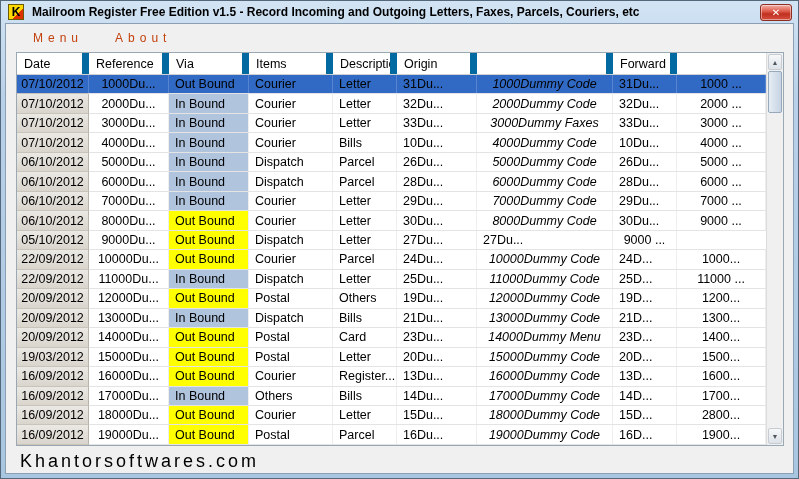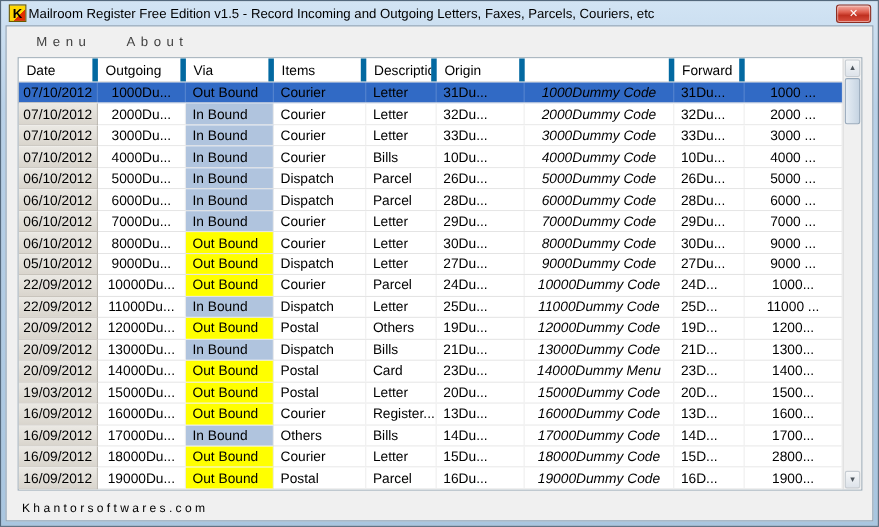--- a/index.html
+++ b/index.html
@@ -14,52 +14,52 @@
   }
 
   
   .titlebar { height:22px; display:flex; align-items:center; padding:0 2px 0 3px; }
   .app-icon {
     width:16px; height:16px; flex:0 0 16px;
     background:linear-gradient(135deg,#ffd800 62%,#e03000 62%);
     border:1px solid #6a5a00;
     color:#000; font-weight:bold; font-size:12px; line-height:14px; text-align:center;
   }
-  .title { margin-left:2px; font-size:12px; font-weight:normal; color:#000;
+  .title { margin-left:8px; font-size:12px; font-weight:bold; color:#000;
            white-space:nowrap; overflow:hidden; }
   .close-btn {
     margin-left:auto; width:32px; height:17px;
     background:linear-gradient(180deg,#f2b0a8 0%,#e06050 40%,#c03020 60%,#d85040 100%);
     border:1px solid #8d2e22; border-radius:3px;
     color:#fff; font-size:10px; line-height:15px; text-align:center;
     box-shadow:inset 0 0 0 1px rgba(255,255,255,0.45);
     cursor:default;
   }
 
   
   .client { flex:1; background:#f0f0f0; border:1px solid #8ba0b4;
             display:flex; flex-direction:column; overflow:hidden; }
 
   .menubar { height:27px; display:flex; align-items:center;
              padding-left:27px; gap:32px; }
-  .menu-item { font-size:12px; letter-spacing:5px; color:#404040; cursor:default;text-align:right; }
+  .menu-item { font-size:12px; letter-spacing:5px; color:#c2410c; cursor:default;text-align:right; }
 
   
   .table-wrap { flex:1; margin:1px 9px 4px 10px; background:#fff;
                 border:1px solid #9aa8b4; display:flex; overflow:hidden; }
   .grid-area { flex:1; display:flex; flex-direction:column; overflow:hidden; }
 
   .header-row, .trow {
     display:grid;
     grid-template-columns:72px 80px 80px 84px 64px 80px 136px 64px 1fr;
   }
   .header-row { height:22px; flex:0 0 22px; background:#fff;
                 border-bottom:1px solid #d0d0d0; }
   .hcell { display:flex; align-items:center; padding-left:7px;
-           font-size:12.5px; color:#000; border-right:5px solid #0369a1;
+           font-size:12.5px; color:#000; border-right:7px solid #0369a1;
            white-space:nowrap; overflow:hidden; }
 
   .table-body { flex:1; display:flex; flex-direction:column; }
   .trow { flex:1 1 auto; border-bottom:1px solid #e4e4e4; background:#fff; }
   .tcell { display:flex; align-items:center; font-size:12.5px; color:#000;
            border-right:1px solid #eeeeee; white-space:nowrap; overflow:hidden; }
 
   
   .tcell.c0 { justify-content:center;
               background:linear-gradient(180deg,#ebe9e4,#d9d5cd);
@@ -83,21 +83,21 @@
           background:linear-gradient(180deg,#f6f7f8,#dde3ea);
           border:1px solid #c6ccd2; border-radius:2px; }
   .sthumb { height:42px; flex:0 0 42px; margin:0 1px;
             background:linear-gradient(90deg,#e6edf4,#c6d4e2);
             border:1px solid #96a8ba; border-radius:2px; }
   .sspacer { flex:1; }
 
   
   .footer { height:23px; flex:0 0 23px; display:flex; align-items:center;
             padding-left:14px; }
-  .footer span { font-size:11px; letter-spacing:3px; color:#000; }
+  .footer span { font-size:18px; letter-spacing:3px; color:#000; }
 </style>
 </head>
 <body>
 
 <div class="frame">
 
   <div class="titlebar">
     <div class="app-icon">
       <span>K</span>
     </div>
@@ -111,21 +111,21 @@
 
     <div class="menubar">
       <div class="menu-item">Menu</div>
       <div class="menu-item">About</div>
     </div>
 
     <div class="table-wrap">
       <div class="grid-area">
         <div class="header-row" id="header-row">
             <div class="hcell c0">Date</div>
-            <div class="hcell c1">Outgoing</div>
+            <div class="hcell c1">Reference</div>
             <div class="hcell c3">Via</div>
             <div class="hcell c4">Items</div>
             <div class="hcell c6">Description</div>
             <div class="hcell c5">Origin</div>
             <div class="hcell c7"></div>
             <div class="hcell c8">Forward</div>
           </div>
         <div class="table-body" id="table-body">
             <div class="trow selected" style="background: rgb(49, 106, 197); color: rgb(255, 255, 255);">
               <div class="tcell c0">07/10/2012</div>
@@ -149,21 +149,21 @@
               <div class="tcell c7">32Du...</div>
               <div class="tcell c8">2000 ...</div>
             </div>
             <div class="trow">
               <div class="tcell c0">07/10/2012</div>
               <div class="tcell c1">3000Du...</div>
               <div class="tcell c2" style="background: rgb(176, 196, 222);">In Bound</div>
               <div class="tcell c3">Courier</div>
               <div class="tcell c4">Letter</div>
               <div class="tcell c5">33Du...</div>
-              <div class="tcell c6">3000Dummy Code</div>
+              <div class="tcell c6">3000Dummy Faxes</div>
               <div class="tcell c7">33Du...</div>
               <div class="tcell c8">3000 ...</div>
             </div>
             <div class="trow">
               <div class="tcell c0">07/10/2012</div>
               <div class="tcell c1">4000Du...</div>
               <div class="tcell c2" style="background: rgb(176, 196, 222);">In Bound</div>
               <div class="tcell c3">Courier</div>
               <div class="tcell c4">Bills</div>
               <div class="tcell c5">10Du...</div>
@@ -215,21 +215,20 @@
               <div class="tcell c7">30Du...</div>
               <div class="tcell c8">9000 ...</div>
             </div>
             <div class="trow">
               <div class="tcell c0">05/10/2012</div>
               <div class="tcell c1">9000Du...</div>
               <div class="tcell c2" style="background: rgb(255, 255, 0);">Out Bound</div>
               <div class="tcell c3">Dispatch</div>
               <div class="tcell c4">Letter</div>
               <div class="tcell c5">27Du...</div>
-              <div class="tcell c6">9000Dummy Code</div>
               <div class="tcell c7">27Du...</div>
               <div class="tcell c8">9000 ...</div>
             </div>
             <div class="trow">
               <div class="tcell c0">22/09/2012</div>
               <div class="tcell c1">10000Du...</div>
               <div class="tcell c2" style="background: rgb(255, 255, 0);">Out Bound</div>
               <div class="tcell c3">Courier</div>
               <div class="tcell c4">Parcel</div>
               <div class="tcell c5">24Du...</div>

